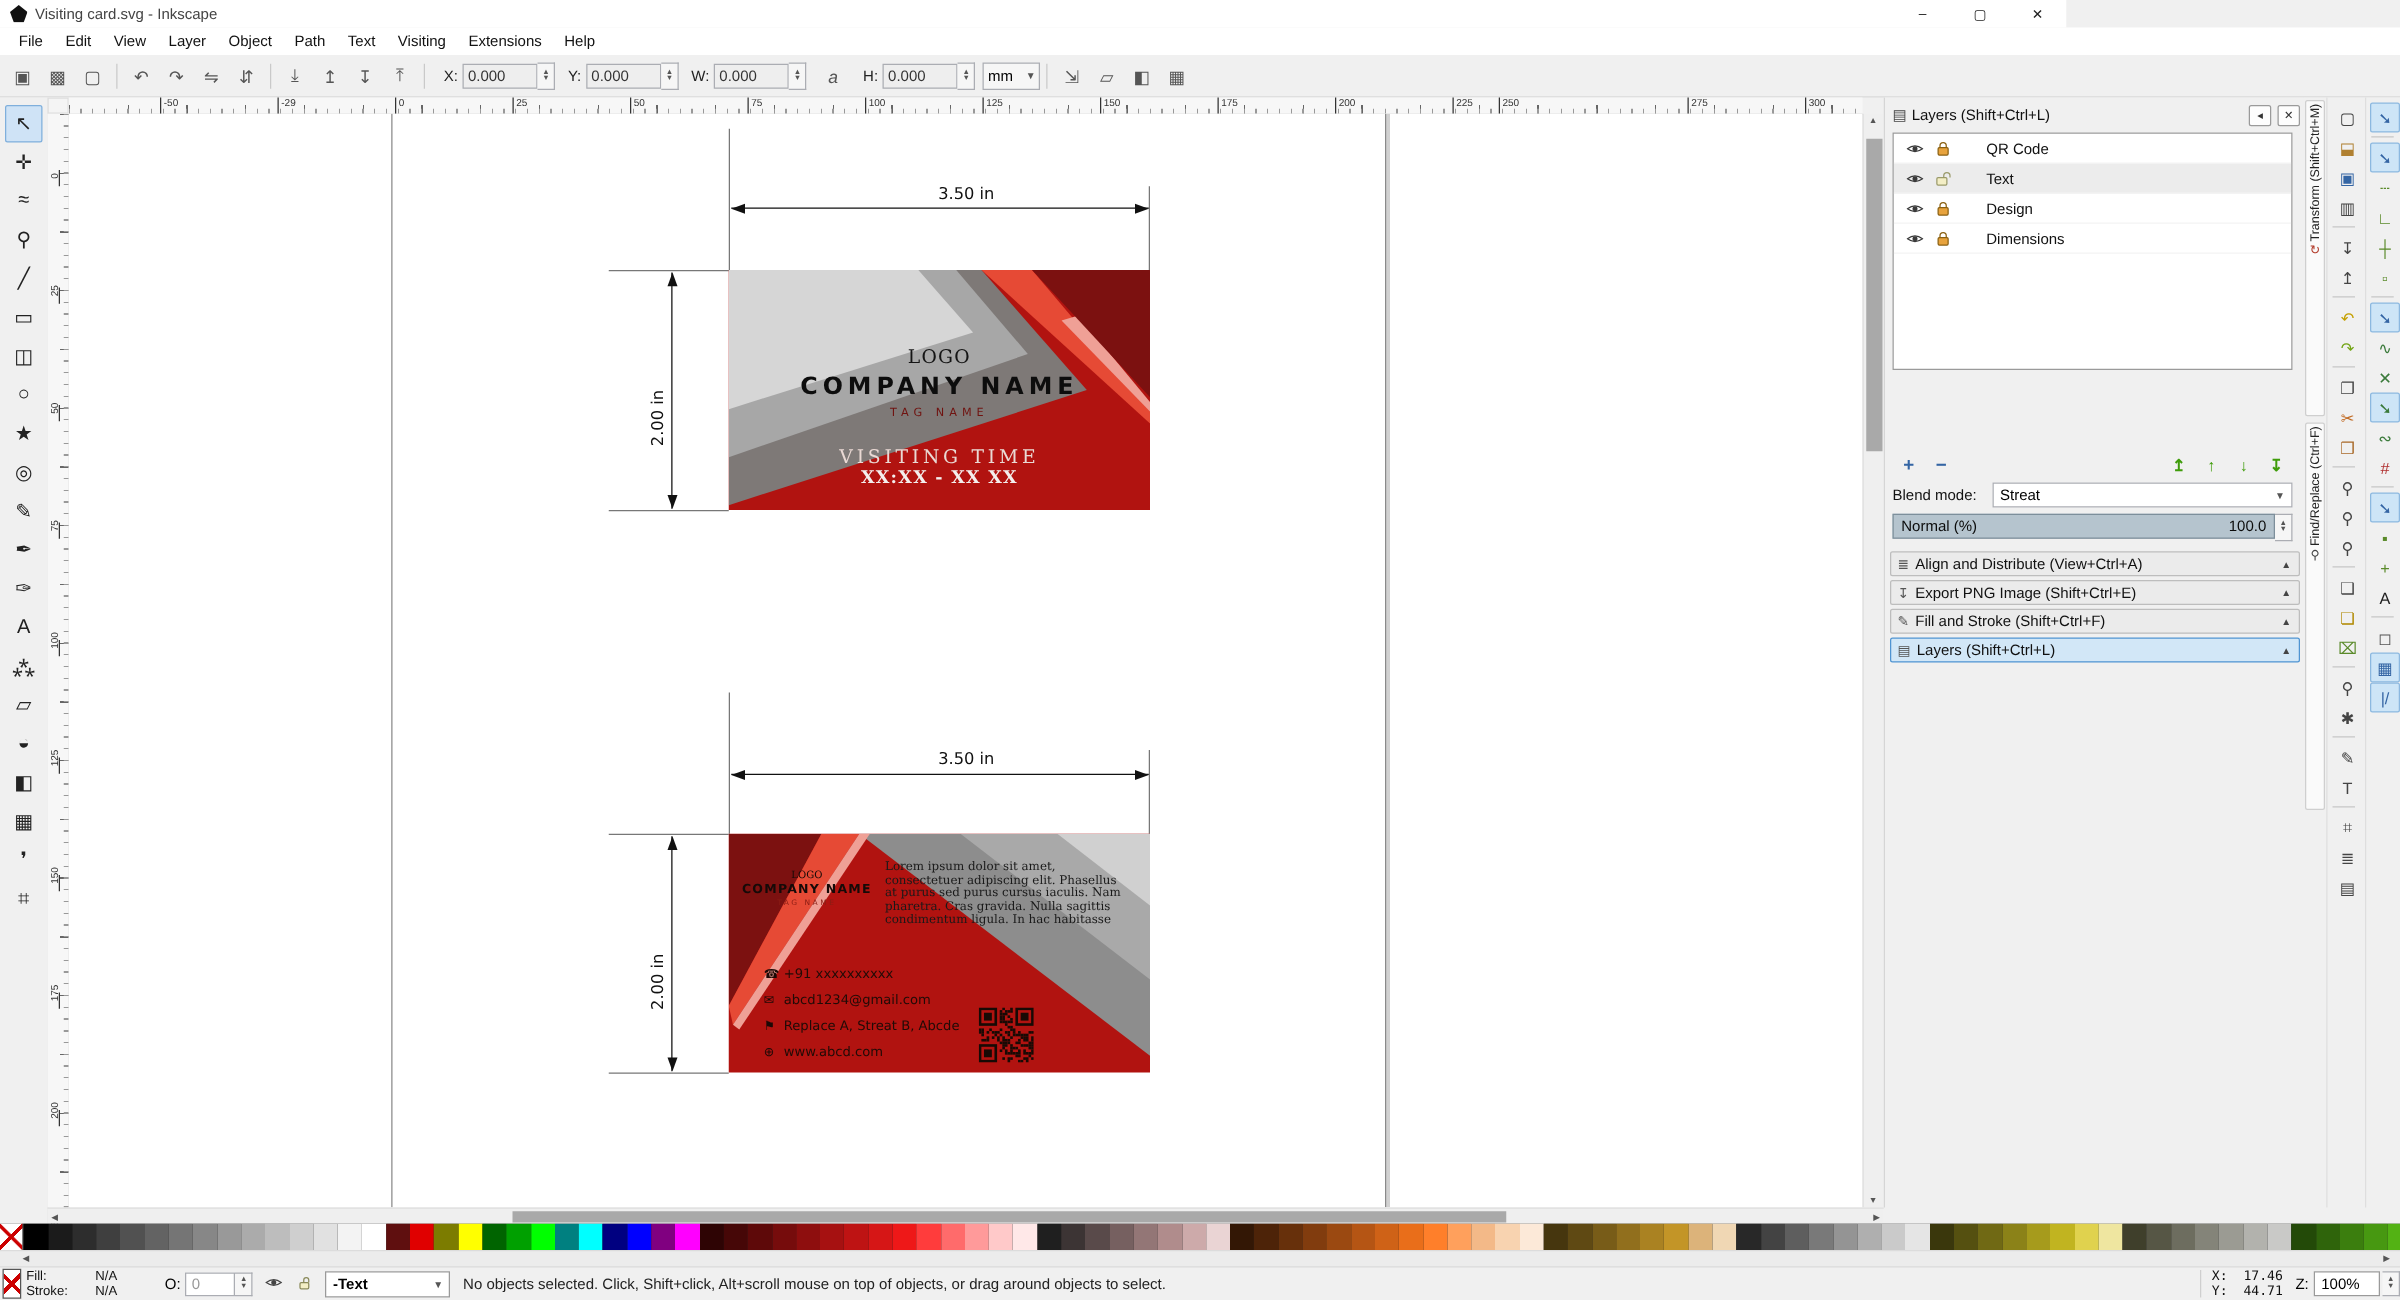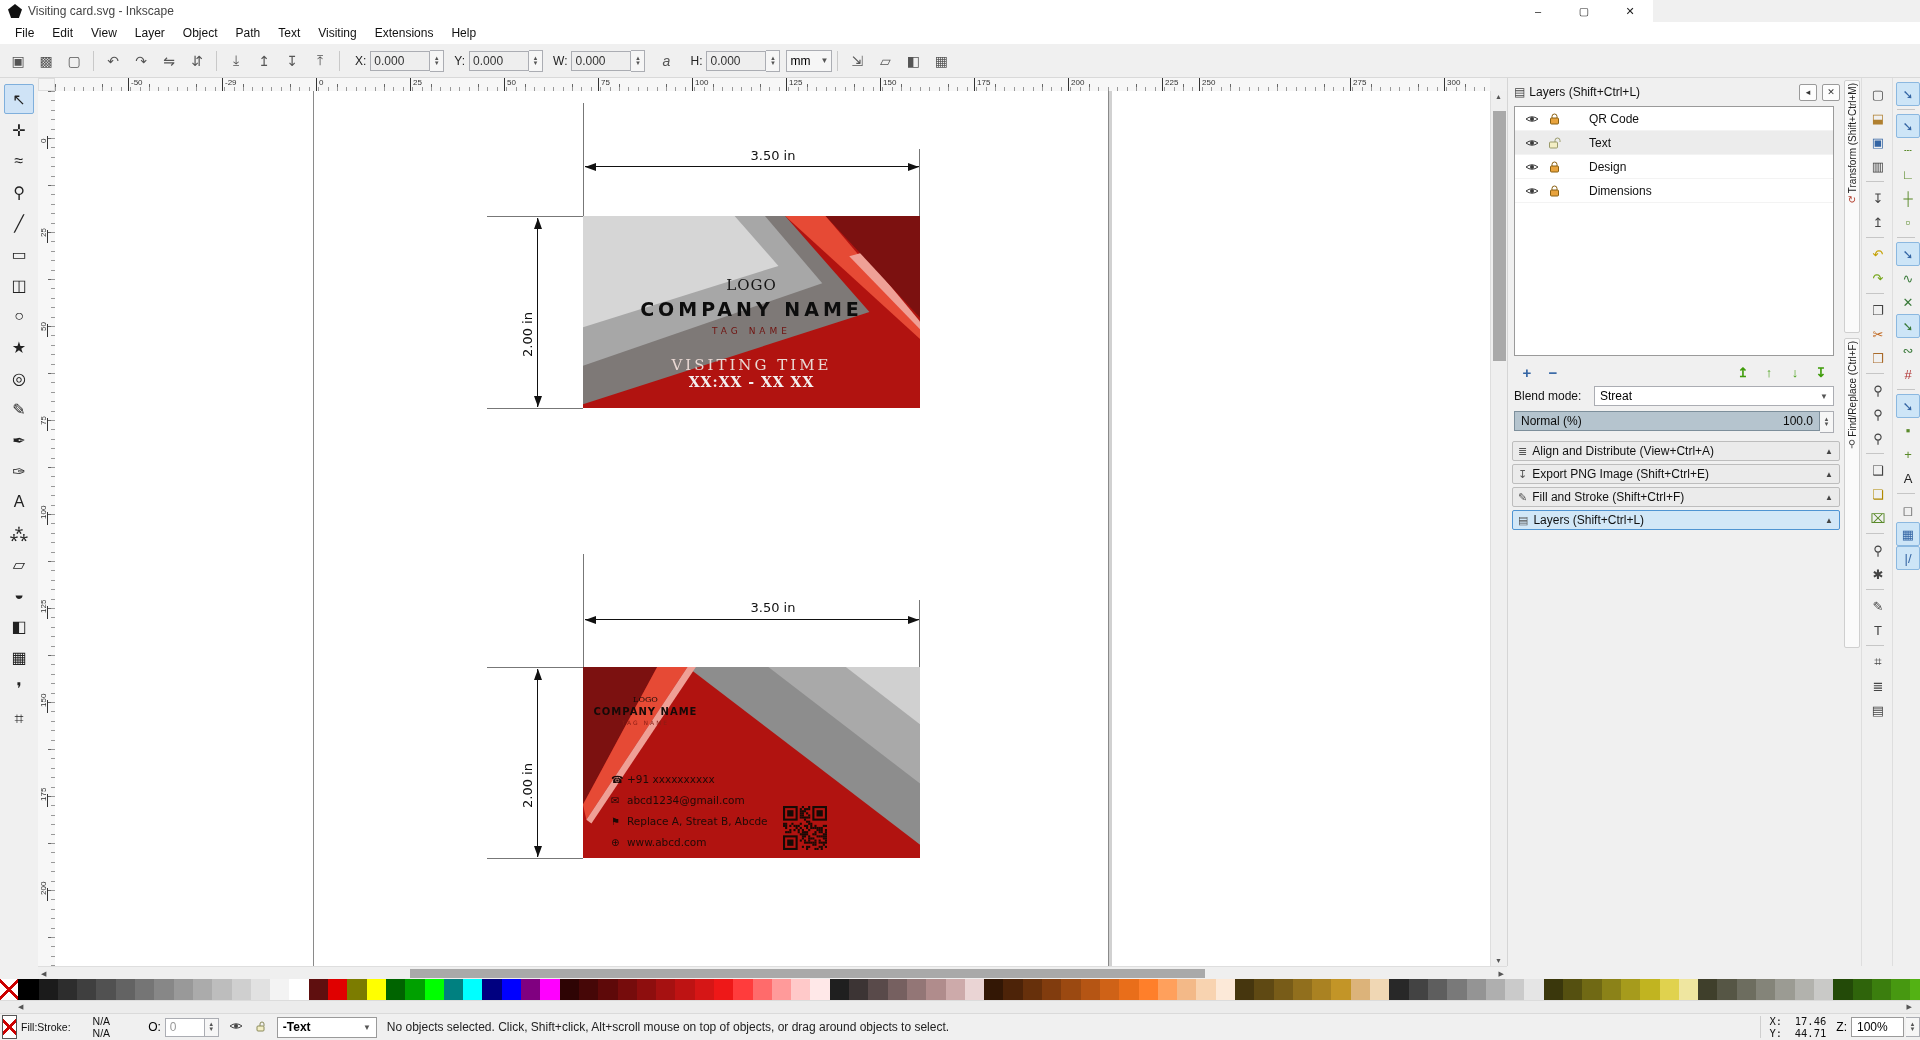--- a/index.html
+++ b/index.html
@@ -95,21 +95,21 @@
   .sb-arrow{position:absolute;color:#555;font-size:7px;display:flex;align-items:center;justify-content:center;}
   #vthumb{position:absolute;left:2px;top:20px;width:13px;height:250px;background:#a9a9a9;}
   #hthumb{position:absolute;left:372px;top:2px;width:795px;height:9px;background:#a9a9a9;}
   
   #dock{left:1507px;top:78px;width:336px;height:888px;background:#f0f0f0;border-left:1px solid #d5d5d5;box-sizing:border-box;}
   #lay-title{position:absolute;left:2px;top:4px;width:330px;height:20px;display:flex;align-items:center;}
   #lay-title .dicon{font-size:12px;color:#444;margin:0 4px;}
   #lay-title .dlabel{font-size:12px;color:#111;}
   .dlg-btn{width:16px;height:15px;border:1px solid #9a9a9a;background:#fdfdfd;border-radius:2px;font-size:9px;color:#333;display:flex;align-items:center;justify-content:center;margin-left:5px;}
   #lay-title .grow{flex:1;}
-  #lay-list{position:absolute;left:6px;top:28px;width:320px;height:250px;background:#fff;border:1px solid #9a9a9a;box-sizing:border-box;overflow:hidden;}
+  #lay-list{position:absolute;left:6px;top:28px;width:320px;height:190px;background:#fff;border:1px solid #9a9a9a;box-sizing:border-box;overflow:hidden;}
   .lay-row{height:23px;display:flex;align-items:center;border-bottom:1px solid #f3f3f3;}
   .lay-row.sel{background:#ececec;}
   .lay-eye{width:22px;margin-left:6px;display:flex;justify-content:center;}
   .lay-lock{width:22px;display:flex;justify-content:center;}
   .lay-name{margin-left:24px;font-size:12px;color:#111;}
   #lay-btns{position:absolute;left:6px;top:284px;width:320px;height:20px;display:flex;align-items:center;}
   .pm{font-size:15px;font-weight:bold;color:#3465a4;width:26px;text-align:center;}
   #lay-btns .grow{flex:1;}
   .garrow{font-size:13px;font-weight:bold;color:#3f9c0a;width:26px;text-align:center;}
   #blend-row{position:absolute;left:6px;top:308px;width:320px;height:20px;display:flex;align-items:center;}
@@ -135,21 +135,21 @@
   .colsep{position:absolute;height:1px;background:#c6c6c6;}
   
   #palette{left:0;top:979px;width:1920px;height:21px;background:#1a1a1a;display:flex;}
   .swatch{width:19.3px;height:21px;flex:none;}
   .swatch.none{background:#fff;background-image:linear-gradient(45deg,transparent 45%,#c00 45% 55%,transparent 55%),linear-gradient(-45deg,transparent 45%,#c00 45% 55%,transparent 55%);border-right:1px solid #000;box-sizing:border-box;}
   #palscroll{left:0;top:1000px;width:1920px;height:13px;background:#ececec;border-top:1px solid #dcdcdc;box-sizing:border-box;}
   #statusbar{left:0;top:1013px;width:1920px;height:27px;background:#f0f0f0;border-top:1px solid #dadada;box-sizing:border-box;display:flex;align-items:center;}
   #fs-chip{width:13px;height:22px;border:1px solid #555;margin-left:2px;background:
     linear-gradient(45deg,transparent 44%,#c00 44% 56%,transparent 56%),
     linear-gradient(-45deg,transparent 44%,#c00 44% 56%,transparent 56%),#fff;}
-  #fs-labels{display:flex;font-size:10.5px;line-height:12px;margin-left:4px;color:#111;}
+  #fs-labels{display:flex;flex-direction:column;font-size:10.5px;line-height:12px;margin-left:4px;color:#111;}
   #fs-values{display:flex;flex-direction:column;font-size:10.5px;line-height:12px;margin-left:22px;color:#111;}
   #o-field{display:flex;align-items:center;margin-left:38px;}
   #o-box{width:34px;height:17px;border:1px solid #abadb3;background:#fff;color:#999;display:flex;align-items:center;padding-left:4px;}
   .mini-icn{margin-left:10px;}
   #layer-combo{width:100px;height:21px;border:1px solid #9a9a9a;background:#fff;margin-left:10px;display:flex;align-items:center;justify-content:space-between;padding:0 5px;box-sizing:border-box;}
   #layer-combo .car{font-size:8px;color:#555;}
   #status-msg{margin-left:10px;color:#222;}
   #coords{margin-left:auto;display:flex;align-items:center;}
   #coords .sep{width:1px;height:22px;background:#cfcfcf;margin-right:8px;}
   #xy{font-family:"DejaVu Sans Mono",monospace;font-size:10.5px;line-height:12px;color:#111;text-align:left;}
@@ -340,20 +340,27 @@
       <div class="layer b-gmid"></div>
       <div class="layer b-glight"></div>
       <div class="layer b-maroon"></div>
       <div class="layer b-stripe"></div>
       <div class="layer b-pale"></div>
       <div id="b-logoblock">
         <div id="b-logo">LOGO</div>
         <div id="b-company">COMPANY NAME</div>
         <div id="b-tag">TAG NAME</div>
       </div>
+      <div id="b-lorem">
+          <div>Lorem ipsum dolor sit amet,</div>
+          <div>consectetuer adipiscing elit. Phasellus</div>
+          <div>at purus sed purus cursus iaculis. Nam</div>
+          <div>pharetra. Cras gravida. Nulla sagittis</div>
+          <div>condimentum ligula. In hac habitasse</div>
+        </div>
       <div id="b-contacts">
           <div class="contact-row" style="top: 105px;">
             <span class="cicon">☎</span>
             <span>+91 xxxxxxxxxx</span>
           </div>
           <div class="contact-row" style="top: 126px;">
             <span class="cicon">✉</span>
             <span>abcd1234@gmail.com</span>
           </div>
           <div class="contact-row" style="top: 147px;">

